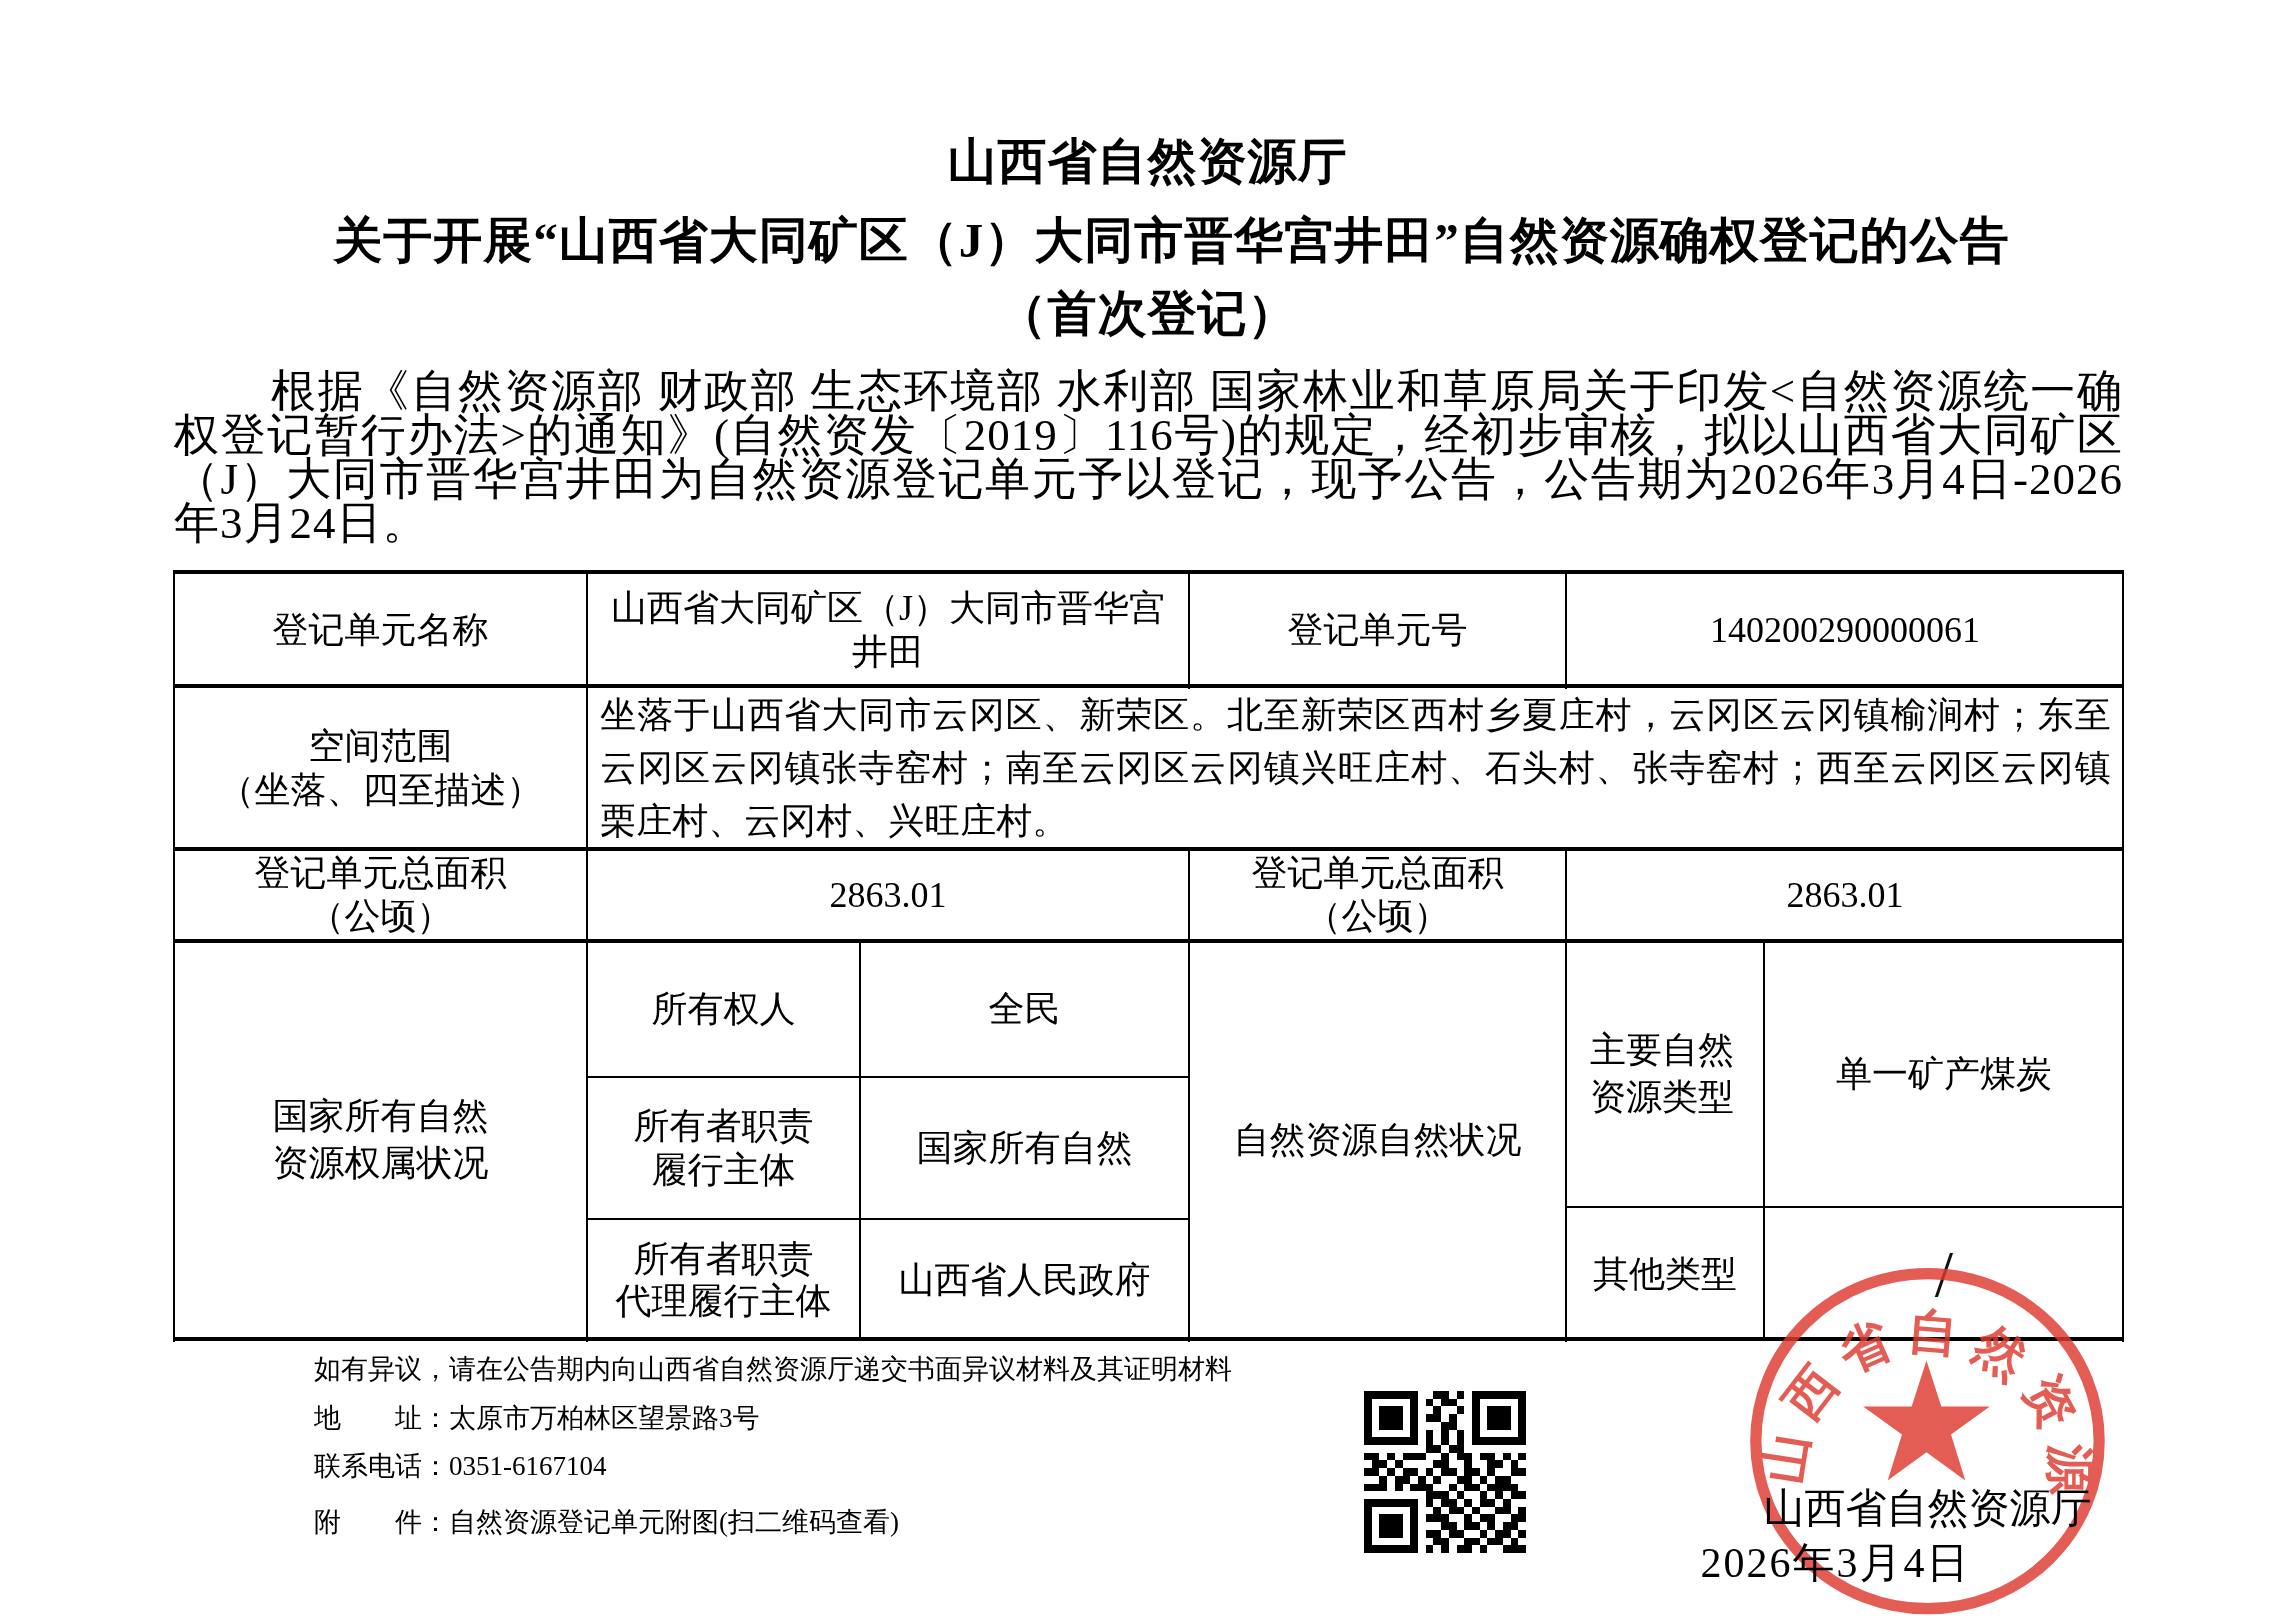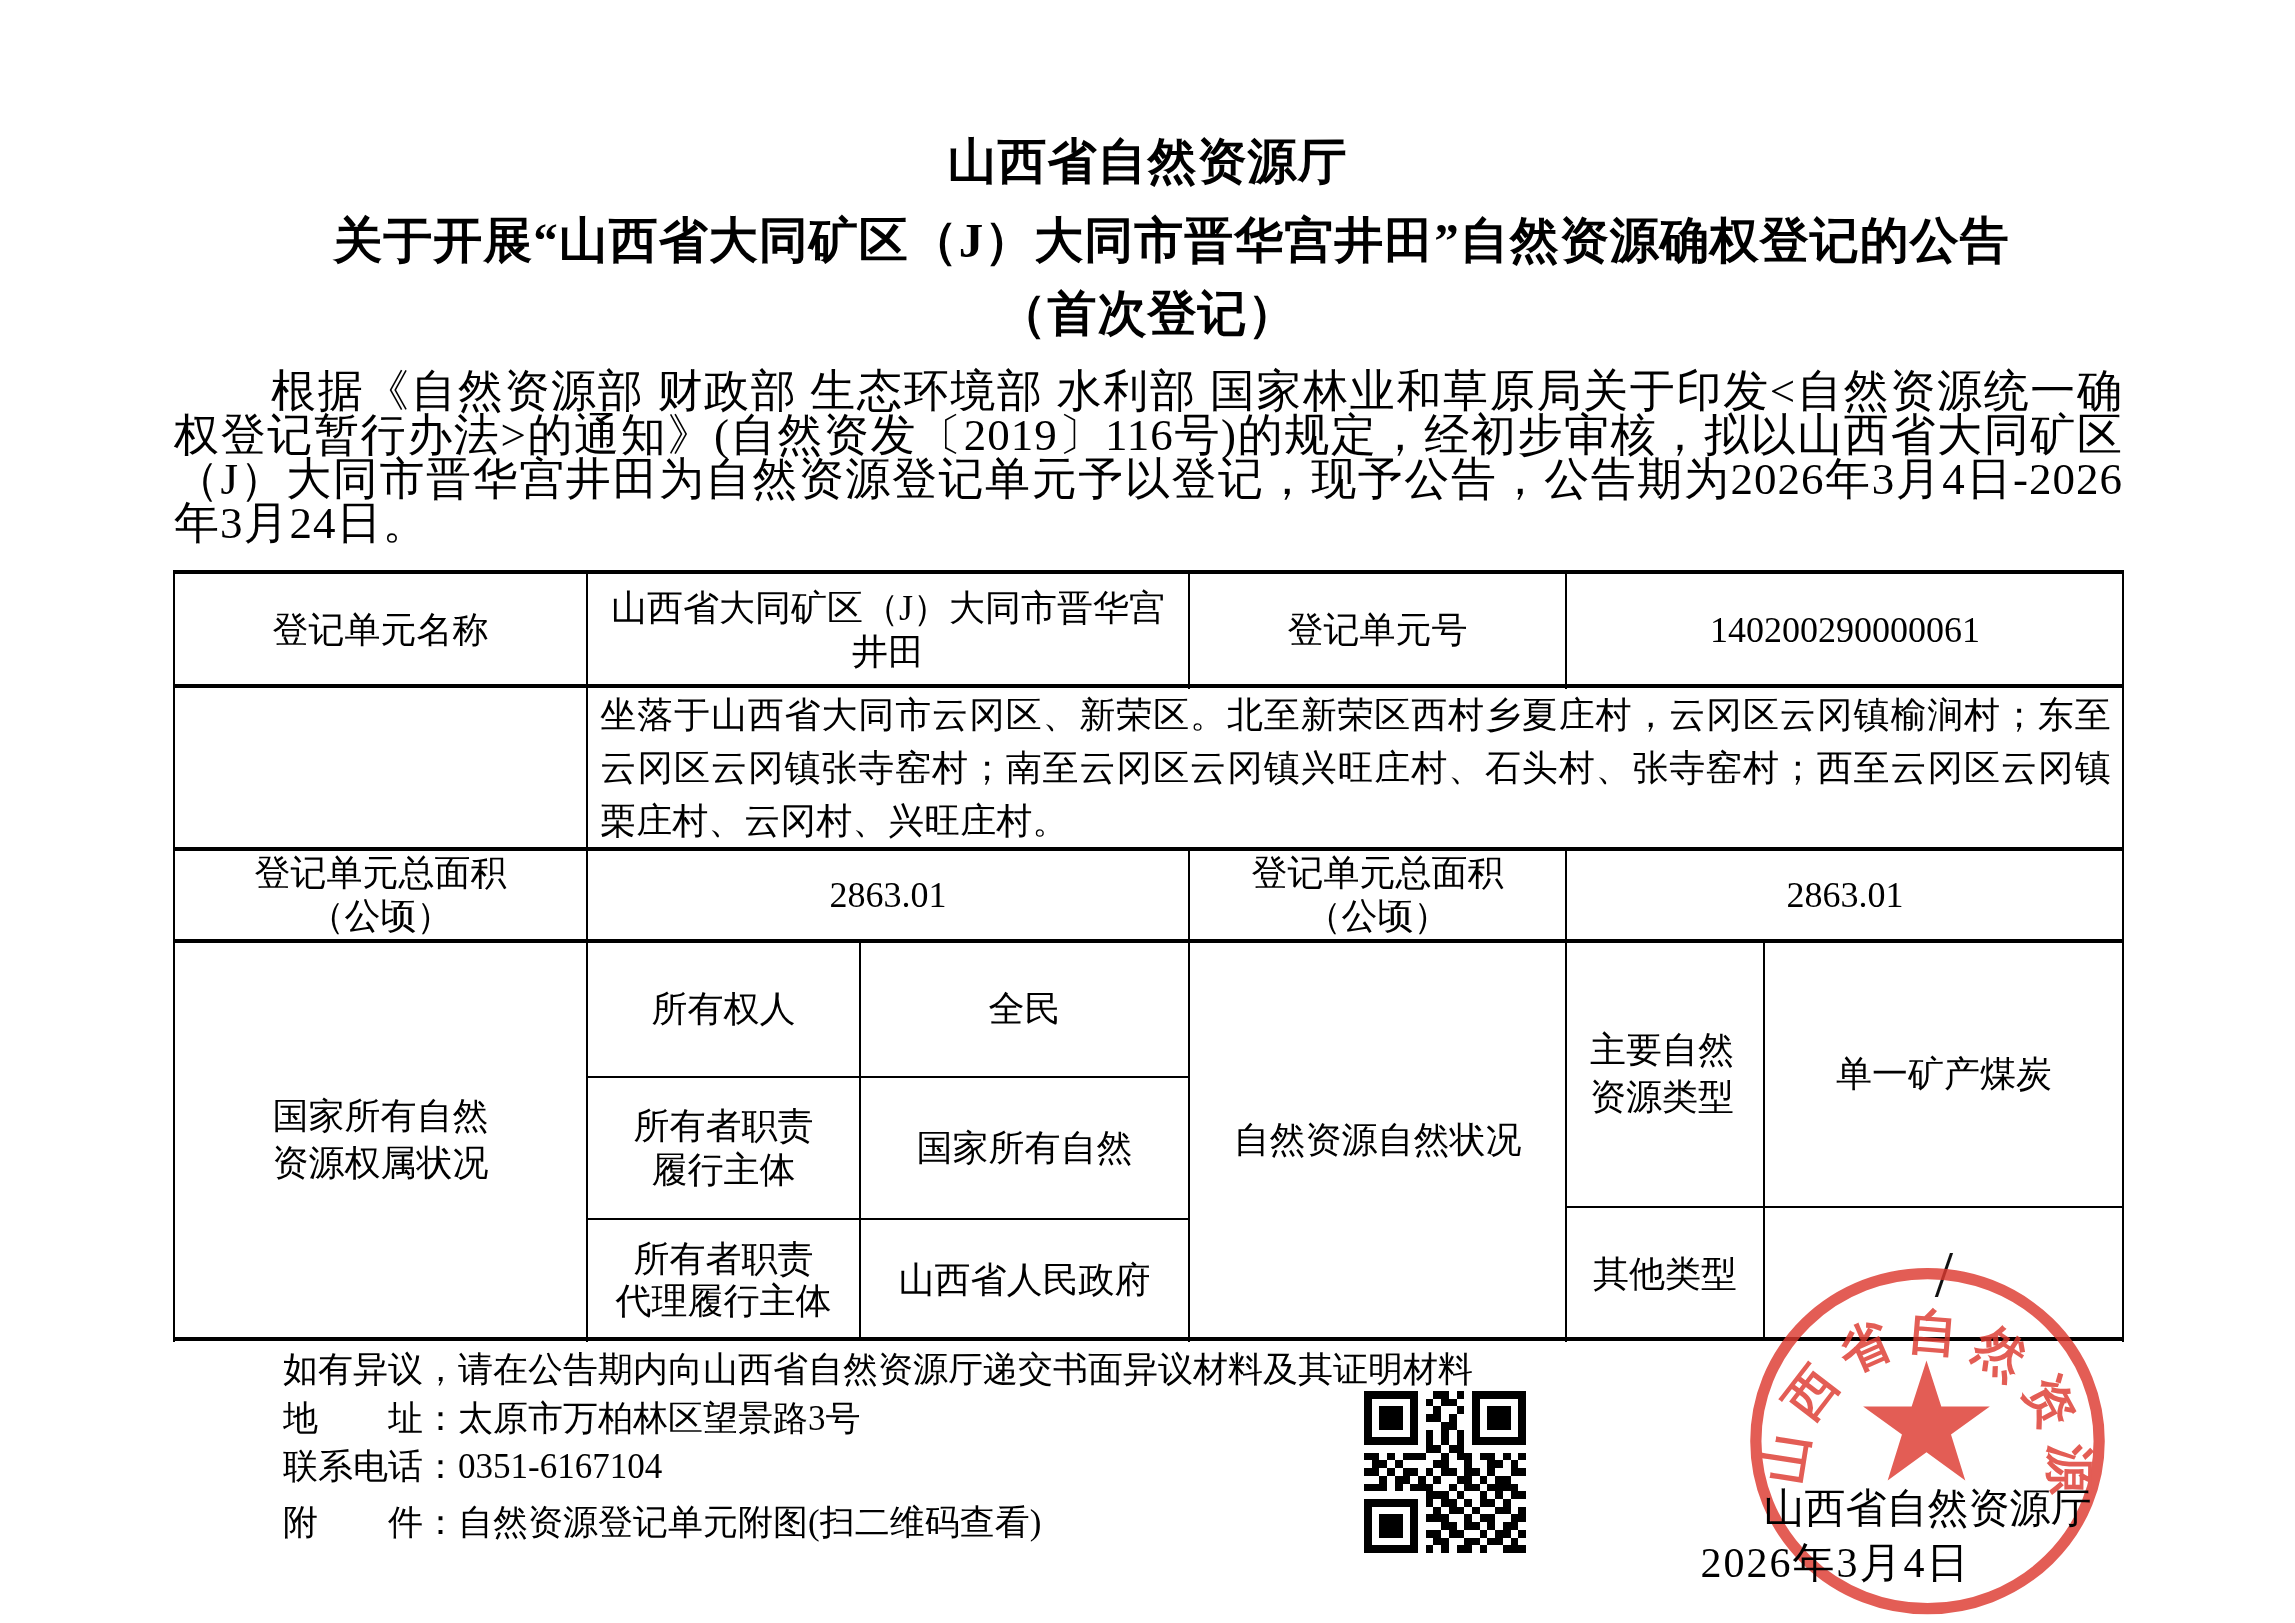--- a/index.html
+++ b/index.html
@@ -18,21 +18,21 @@
   
   .cell{position:absolute;display:flex;align-items:center;justify-content:center;
         text-align:center;white-space:pre-line;font-size:36px;line-height:44px;z-index:1;}
   .cell .wrap{display:inline-block;max-width:562px;}
   .cell-just{display:block;text-align:justify;text-justify:inter-ideograph;
              padding:2.6px 13.3px;box-sizing:border-box;line-height:53px;white-space:normal;}
   .slash-cell{font-size:66px;color:#111;}
   
   .ln{position:absolute;background:#000;z-index:2;}
   
-  .foot{position:absolute;left:283px;font-size:35px;line-height:37px;white-space:pre;}
+  .foot{position:absolute;left:314px;font-size:27px;line-height:37px;white-space:pre;}
   
   .qr{position:absolute;left:1364px;top:1391px;width:162px;height:162px;
       display:grid;grid-template-columns:repeat(21,1fr);grid-auto-rows:1fr;z-index:3;}
   
   .sealbox{position:absolute;left:1728px;top:1247px;width:399px;height:376px;z-index:4;opacity:0.82;}
   .seal-org{position:absolute;left:1728px;top:1483px;width:399px;text-align:center;
             font-size:41px;line-height:51px;z-index:5;}
   .seal-date{position:absolute;left:1636px;top:1538px;width:399px;text-align:center;
              font-size:42px;line-height:51px;z-index:5;letter-spacing:2px;}
 </style>
@@ -63,20 +63,22 @@
   <div class="ln" style="left:1565px;top:570px;width:2px;height:119px;"></div>
   <div class="ln" style="left:1565px;top:847px;width:2px;height:495px;"></div>
   <div class="ln" style="left:859px;top:939px;width:2px;height:402px;"></div>
   <div class="ln" style="left:1763px;top:939px;width:2px;height:402px;"></div>
 
   <div class="cell" style="left:174px;top:572px;width:413px;height:115px;">登记单元名称</div>
   <div class="cell" style="left:1189px;top:572px;width:377px;height:115px;">登记单元号</div>
   <div class="cell" style="left:587px;top:572px;width:602px;height:115px;"><span class="wrap">山西省大同矿区（J）大同市晋华宫井田</span></div>
   <div class="cell" style="left:1566px;top:572px;width:558px;height:115px;">140200290000061</div>
 
+  <div class="cell" style="left:174px;top:686px;width:413px;height:163px;">空间范围
+（坐落、四至描述）</div>
   <div class="cell cell-just" style="left:587px;top:686px;width:1537px;height:163px;">坐落于山西省大同市云冈区、新荣区。北至新荣区西村乡夏庄村，云冈区云冈镇榆涧村；东至云冈区云冈镇张寺窑村；南至云冈区云冈镇兴旺庄村、石头村、张寺窑村；西至云冈区云冈镇栗庄村、云冈村、兴旺庄村。</div>
 
   <div class="cell" style="left:174px;top:849px;width:413px;height:92px;line-height:43px;">登记单元总面积
 （公顷）</div>
   <div class="cell" style="left:587px;top:849px;width:602px;height:92px;">2863.01</div>
   <div class="cell" style="left:1189px;top:849px;width:377px;height:92px;line-height:43px;">登记单元总面积
 （公顷）</div>
   <div class="cell" style="left:1566px;top:849px;width:558px;height:92px;">2863.01</div>
 
   <div class="cell" style="left:174px;top:941px;width:413px;height:398px;line-height:47px;">国家所有自然

